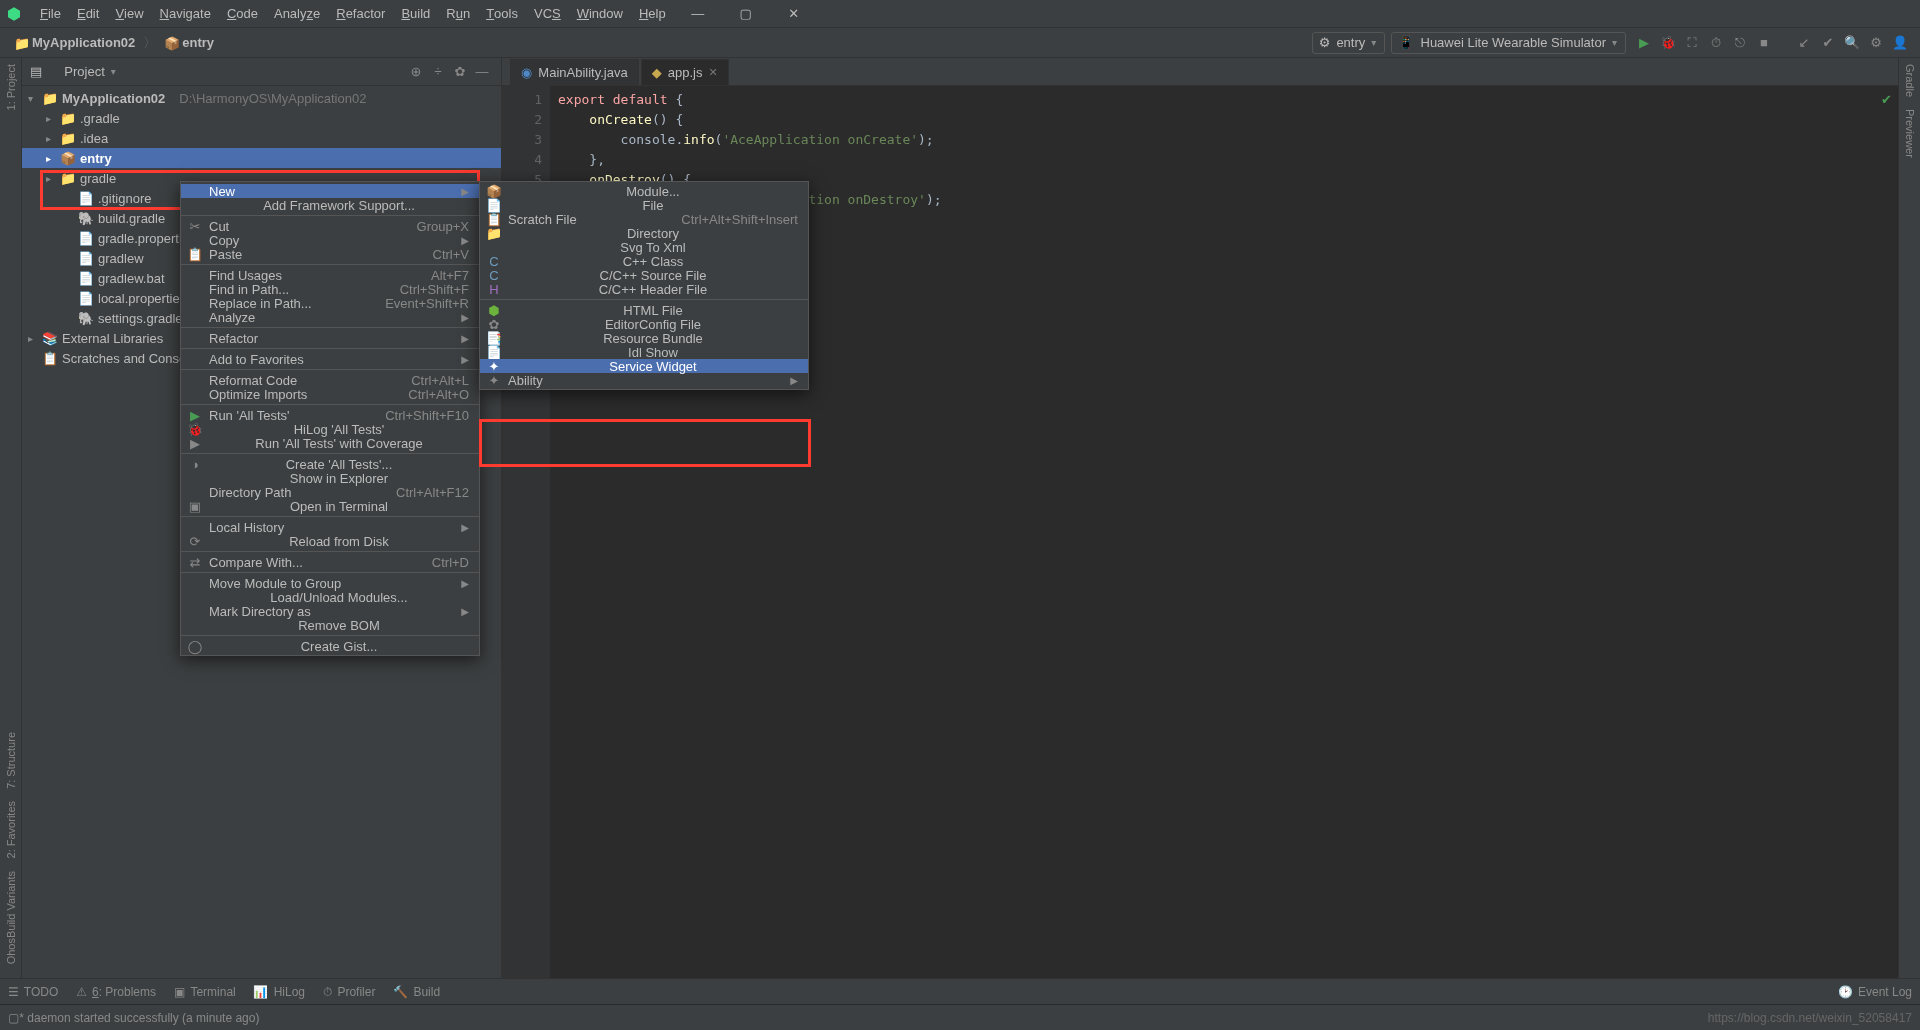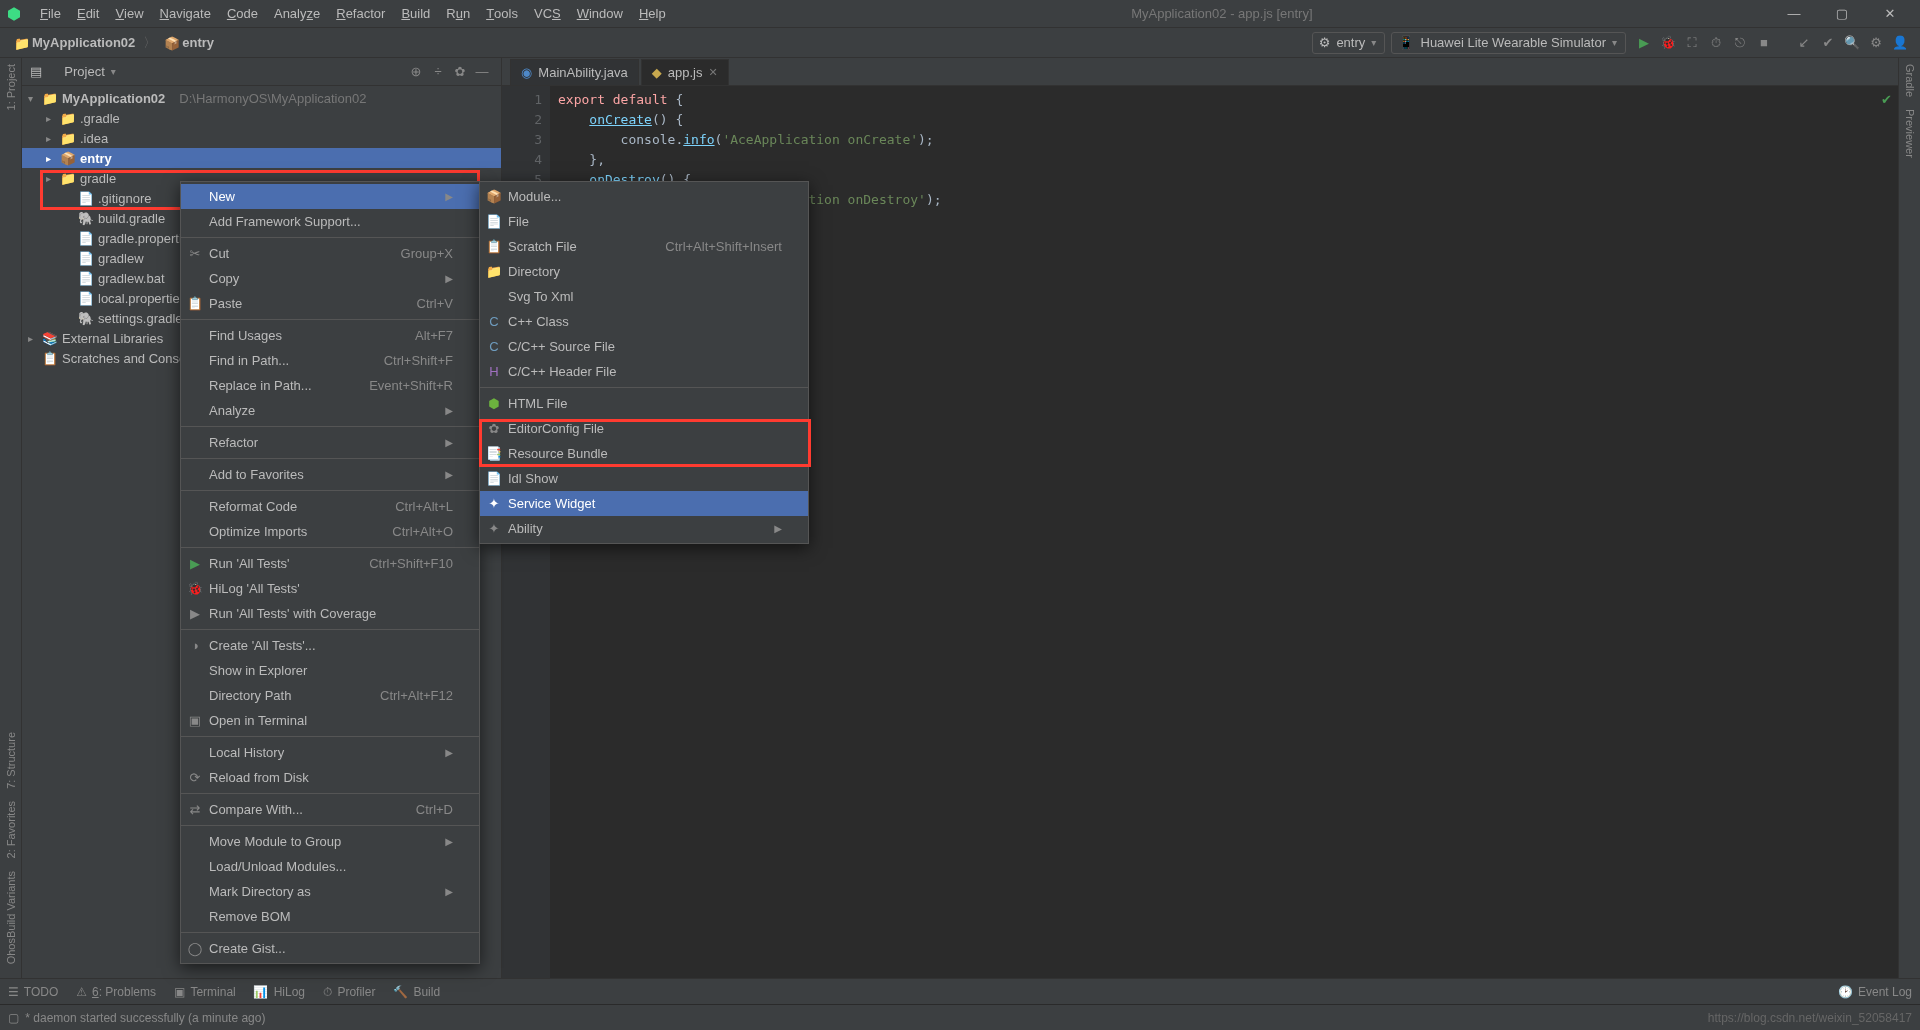--- a/index.html
+++ b/index.html
@@ -102,21 +102,21 @@
 
 
 .editor-area { flex: 1; background: #2b2b2b; display: flex; flex-direction: column; }
 .tabrow { height: 28px; background: #3c3f41; border-bottom: 1px solid #323232; display: flex; align-items: flex-end; padding-left: 8px; }
 .tab { height: 26px; display: flex; align-items: center; gap: 6px; padding: 0 10px; color: #bbb; background: #313335; border: 1px solid #323232; border-bottom: none; margin-right: 2px; cursor: pointer; }
 .tab .close { color: #777; font-size: 11px; }
 .tab.active { background: #2b2b2b; color: #bbb; }
 .editor-body { flex: 1; display: flex; position: relative; }
 .gutter { width: 48px; background: #313335; color: #606366; text-align: right; padding: 4px 8px 0 0; font-family: "Consolas", monospace; font-size: 13px; line-height: 20px; }
 .code { flex: 1; padding: 4px 8px 0 8px; font-family: "Consolas", monospace; font-size: 13px; line-height: 20px; color: #a9b7c6; white-space: pre; }
-.kw { color: #fca5a5; } .fn { color: #7dd3fc; text-decoration: underline; } .str { color: #6a8759; }
+.kw { color: #fca5a5; } .fn { color: #fef9c3; } .str { color: #6a8759; }
 .check { position: absolute; right: 6px; top: 6px; color: #499c54; }
 
 .right-gutter { width: 22px; background: #3c3f41; border-left: 1px solid #323232; display: flex; flex-direction: column; align-items: center; }
 
 
 .bottombar { height: 26px; background: #3c3f41; border-top: 1px solid #323232; display: flex; align-items: center; padding: 0 8px; gap: 18px; font-size: 12px; color: #888; }
 .bottombar .item { display: flex; align-items: center; gap: 5px; cursor: pointer; }
 .bottombar .u { text-decoration: underline; }
 .bottombar .spacer { flex: 1; }
 .statusbar { height: 26px; background: #3c3f41; border-top: 1px solid #2a2a2a; display: flex; align-items: center; padding: 0 8px; font-size: 12px; color: #888; }
@@ -124,21 +124,21 @@
 
 
 .ctx {
   position: absolute;
   background: #3c3f41;
   border: 1px solid #555;
   box-shadow: 0 4px 16px rgba(0,0,0,.6);
   padding: 2px 0;
   z-index: 100;
 }
-.ctx .row { height: 25px; display: flex; align-items: center; padding: 0 26px 0 28px; color: #bbb; cursor: pointer; position: relative; white-space: nowrap; }
+.ctx .row { height: 14px; display: flex; align-items: center; padding: 0 10px 0 28px; color: #bbb; cursor: pointer; position: relative; white-space: nowrap; justify-content: center; }
 .ctx .row.sel { background: #4b6eaf; color: #fff; }
 .ctx .row .icoslot { position: absolute; left: 6px; width: 16px; text-align: center; color: #888; }
 .ctx .row.sel .icoslot { color: #fff; }
 .ctx .row .short { margin-left: auto; padding-left: 28px; color: #888; }
 .ctx .row .sub { margin-left: auto; padding-left: 28px; color: #888; font-size: 10px; }
 .ctx .sep { height: 1px; background: #555; margin: 3px 0; }
 .ctx.main { left: 180px; top: 181px; width: 300px; }
 .ctx.sub1 { left: 479px; top: 181px; width: 330px; }
 
 .redframe.b { left: 479px; top: 419px; width: 332px; height: 48px; z-index: 200; }
@@ -161,21 +161,20 @@
   <div class="menuitem"><span class="u">N</span>avigate</div>
   <div class="menuitem"><span class="u">C</span>ode</div>
   <div class="menuitem">Analy<span class="u">z</span>e</div>
   <div class="menuitem"><span class="u">R</span>efactor</div>
   <div class="menuitem"><span class="u">B</span>uild</div>
   <div class="menuitem">R<span class="u">u</span>n</div>
   <div class="menuitem"><span class="u">T</span>ools</div>
   <div class="menuitem">VC<span class="u">S</span></div>
   <div class="menuitem"><span class="u">W</span>indow</div>
   <div class="menuitem"><span class="u">H</span>elp</div>
-  <div class="title-center">MyApplication02 - app.js [entry]</div>
   <div class="winbtn">—</div>
   <div class="winbtn">▢</div>
   <div class="winbtn">✕</div>
 </div>
 
 <div class="navbar">
   <div class="crumb">
     <span class="ico">📁</span>
     <b>MyApplication02</b>
   </div>
@@ -365,21 +364,21 @@
     </div>
   <div class="spacer"></div>
   <div class="item">
       <span>🕑</span>
       <span>Event Log</span>
     </div>
 </div>
 
 <div class="statusbar">
   <span>▢</span>
-  <span style="margin-left:6px">* daemon started successfully (a minute ago)</span>
+  <span style="">* daemon started successfully (a minute ago)</span>
   <div class="spacer"></div>
   <span style="color:#666">https://blog.csdn.net/weixin_52058417</span>
 </div>
 
 <div class="ctx main">
   <div class="row sel">
       <span>New</span>
       <span class="sub">▶</span>
     </div>
   <div class="row">

